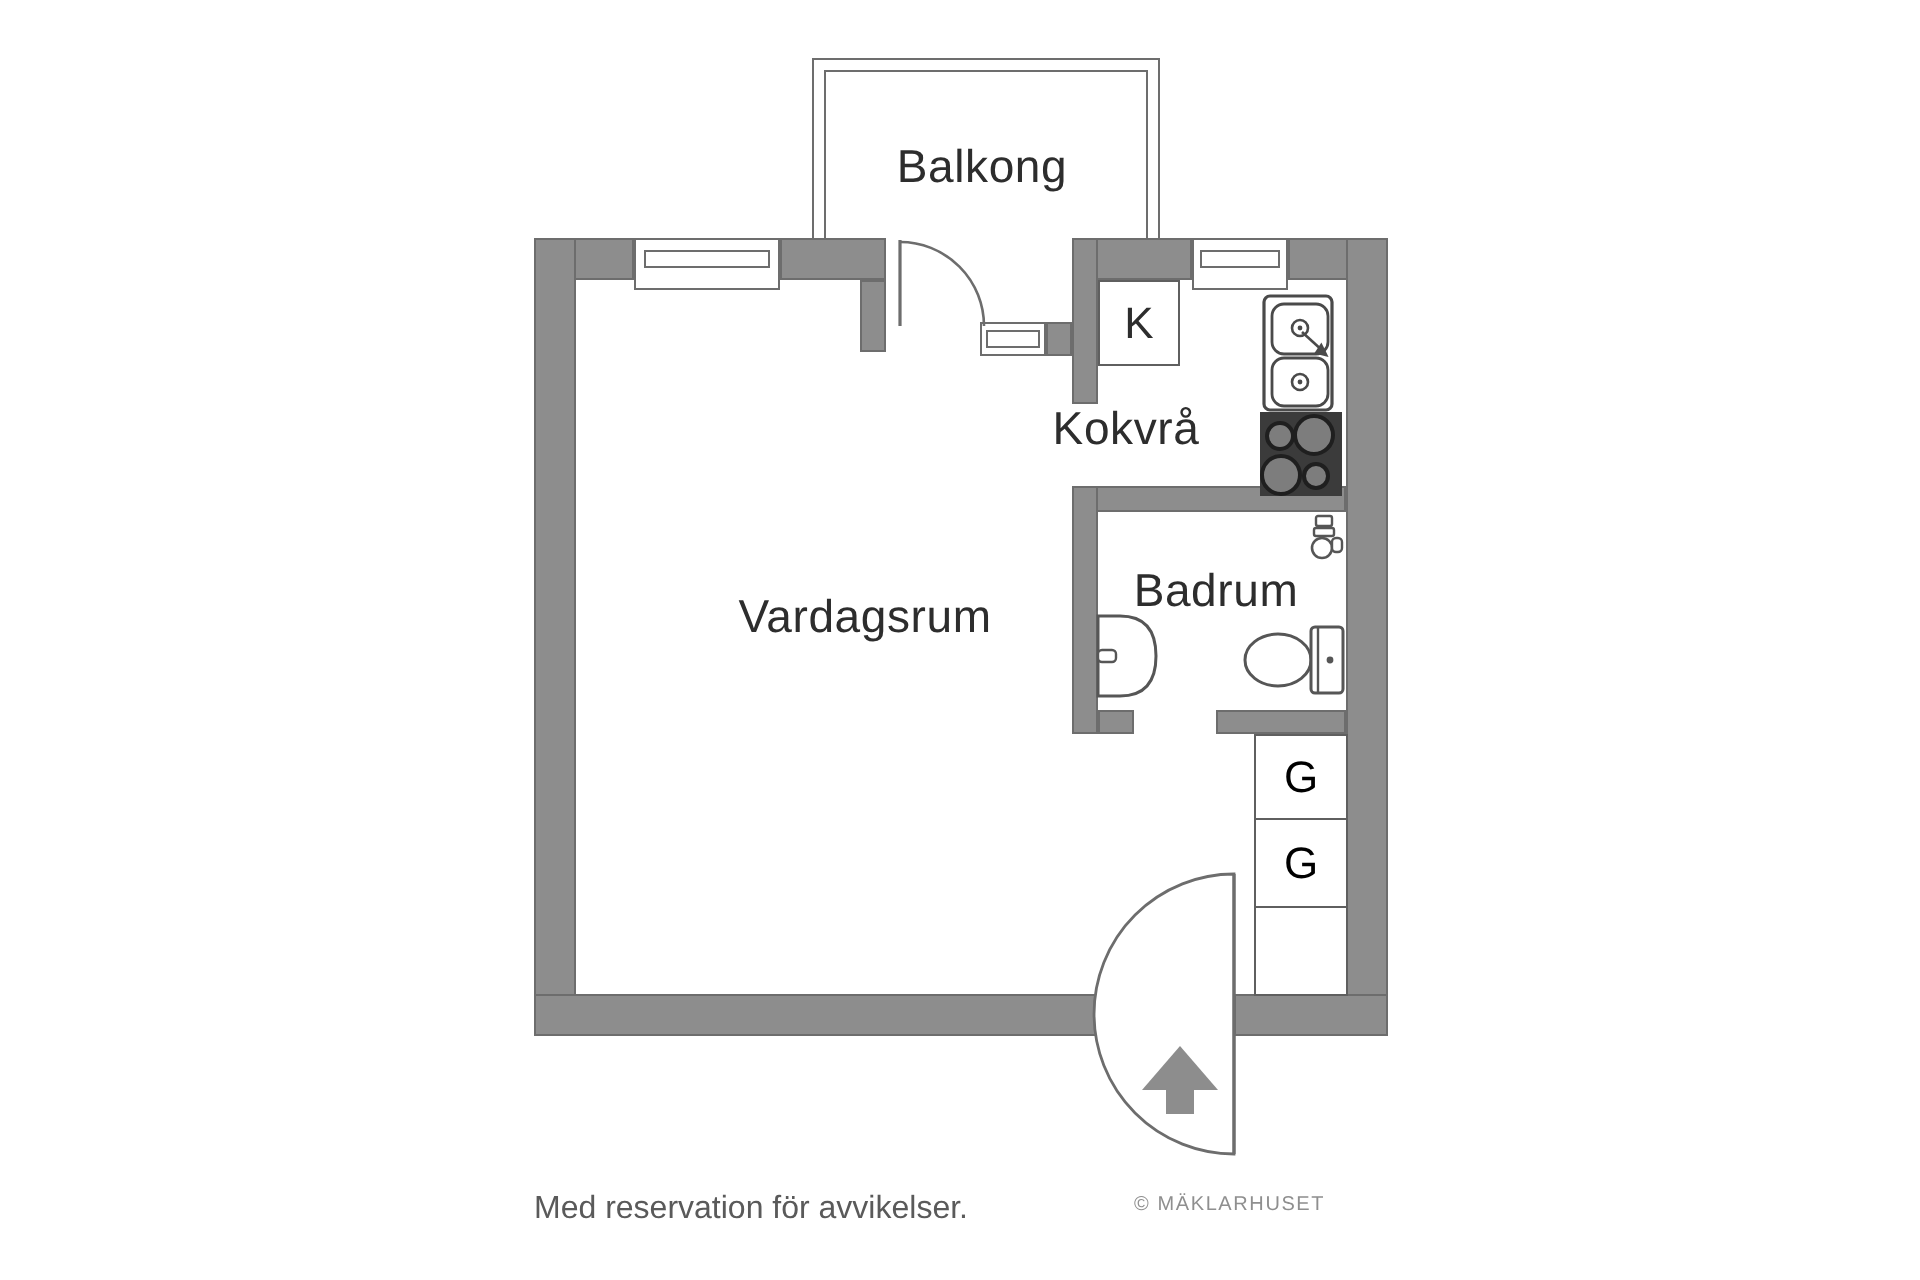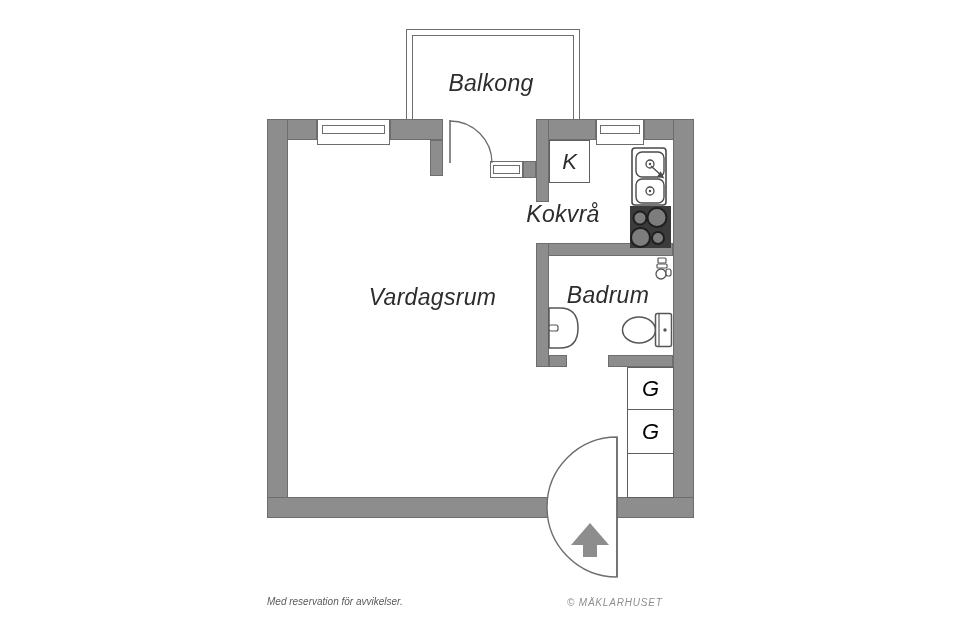--- a/index.html
+++ b/index.html
@@ -1,28 +1,28 @@
 <!DOCTYPE html>
 <html><head>
 <meta charset="utf-8">
 <style>
   html,body{margin:0;padding:0;background:#ffffff;}
   #stage{position:relative;width:960px;height:640px;background:#ffffff;overflow:hidden;
-         font-family:"Liberation Sans","DejaVu Sans",sans-serif;font-style:italic;}
+         font-family:"Liberation Sans","DejaVu Sans",sans-serif;}
   .wall{position:absolute;background:#8d8d8d;border:1px solid #6d6d6d;box-sizing:border-box;}
   .win{position:absolute;background:#ffffff;border:1px solid #6d6d6d;box-sizing:border-box;}
   .band{position:absolute;background:#ffffff;border:1px solid #6d6d6d;box-sizing:border-box;}
   .thinbox{position:absolute;background:#ffffff;border:1px solid #5f5f5f;box-sizing:border-box;
            display:flex;align-items:center;justify-content:center;}
   .balc{position:absolute;border:1px solid #6d6d6d;border-bottom:none;box-sizing:border-box;background:#ffffff;}
   .lbl{position:absolute;color:#2d2d2d;display:flex;align-items:center;justify-content:center;
        text-align:center;white-space:nowrap;}
   .room-lbl{font-size:23px;letter-spacing:0.3px;}
   .closet-lbl{font-size:22px;}
-  .foot{position:absolute;font-size:10px;}
+  .foot{position:absolute;font-size:16px;}
   svg{position:absolute;overflow:visible;}
 </style>
 </head>
 <body>
 
 <div id="stage">
 
   <div class="balc" style="left:406px;top:29px;width:174px;height:90px;"></div>
   <div class="balc" style="left:412px;top:35px;width:162px;height:84px;"></div>
   <div class="lbl room-lbl" style="left:411px;top:71px;width:160px;height:24px;">Balkong</div>
@@ -105,21 +105,21 @@
   </svg>
 
   <div class="thinbox" style="left:627px;top:367px;width:47px;height:43px;">
     <span class="closet-lbl">G</span>
   </div>
   <div class="thinbox" style="left:627px;top:409px;width:47px;height:45px;">
     <span class="closet-lbl">G</span>
   </div>
   <div class="thinbox" style="left:627px;top:453px;width:47px;height:45px;"></div>
 
-  <div class="lbl room-lbl" style="left:288px;top:284px;width:289px;height:26px;">Vardagsrum</div>
+  <div class="lbl room-lbl" style="left:288px;top:295px;width:289px;height:26px;">Vardagsrum</div>
 
   <svg style="left:545px;top:435px;" width="76" height="146" viewBox="0 0 76 146">
     <path d="M 72 2 A 70 70 0 0 0 72 142 Z" fill="#ffffff" stroke="#6d6d6d" stroke-width="1.4"></path>
     <line x1="72" y1="2" x2="72" y2="142" stroke="#6d6d6d" stroke-width="1.6"></line>
     <g>
       <polygon points="45,88 26,110 64,110" fill="#8d8d8d"></polygon>
       <rect x="38" y="110" width="14" height="12" fill="#8d8d8d"></rect>
     </g>
   </svg>
 

